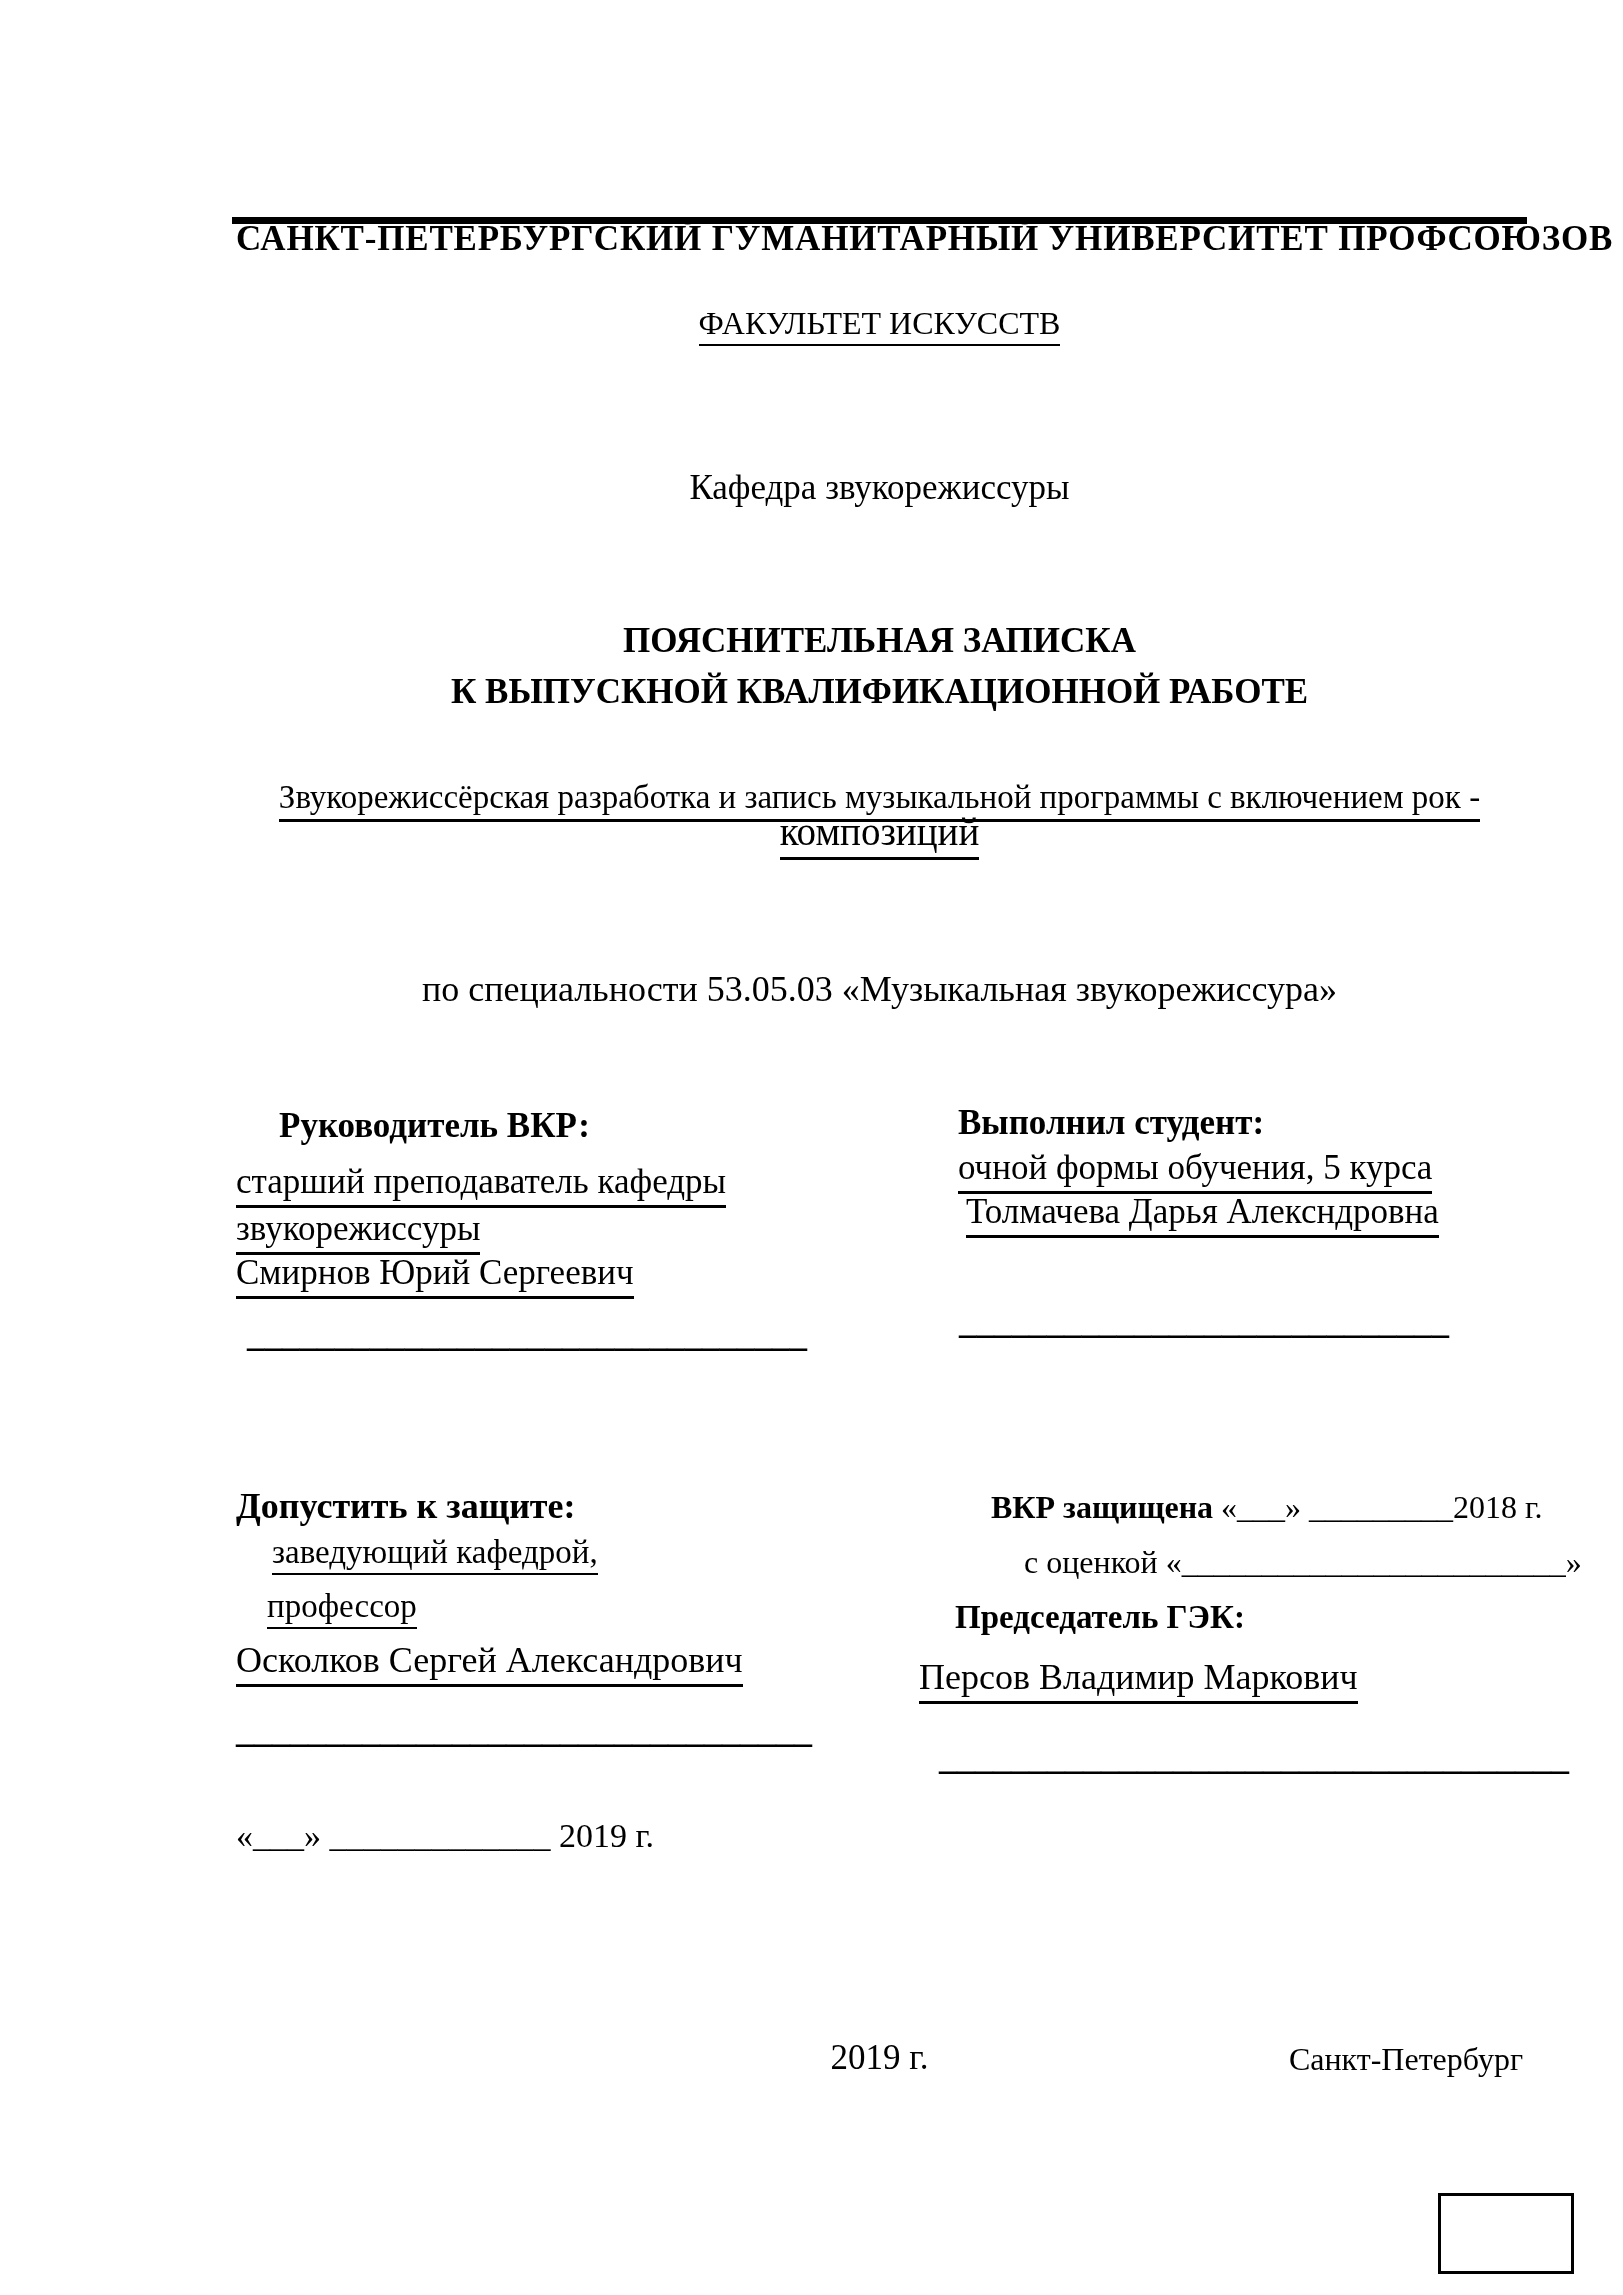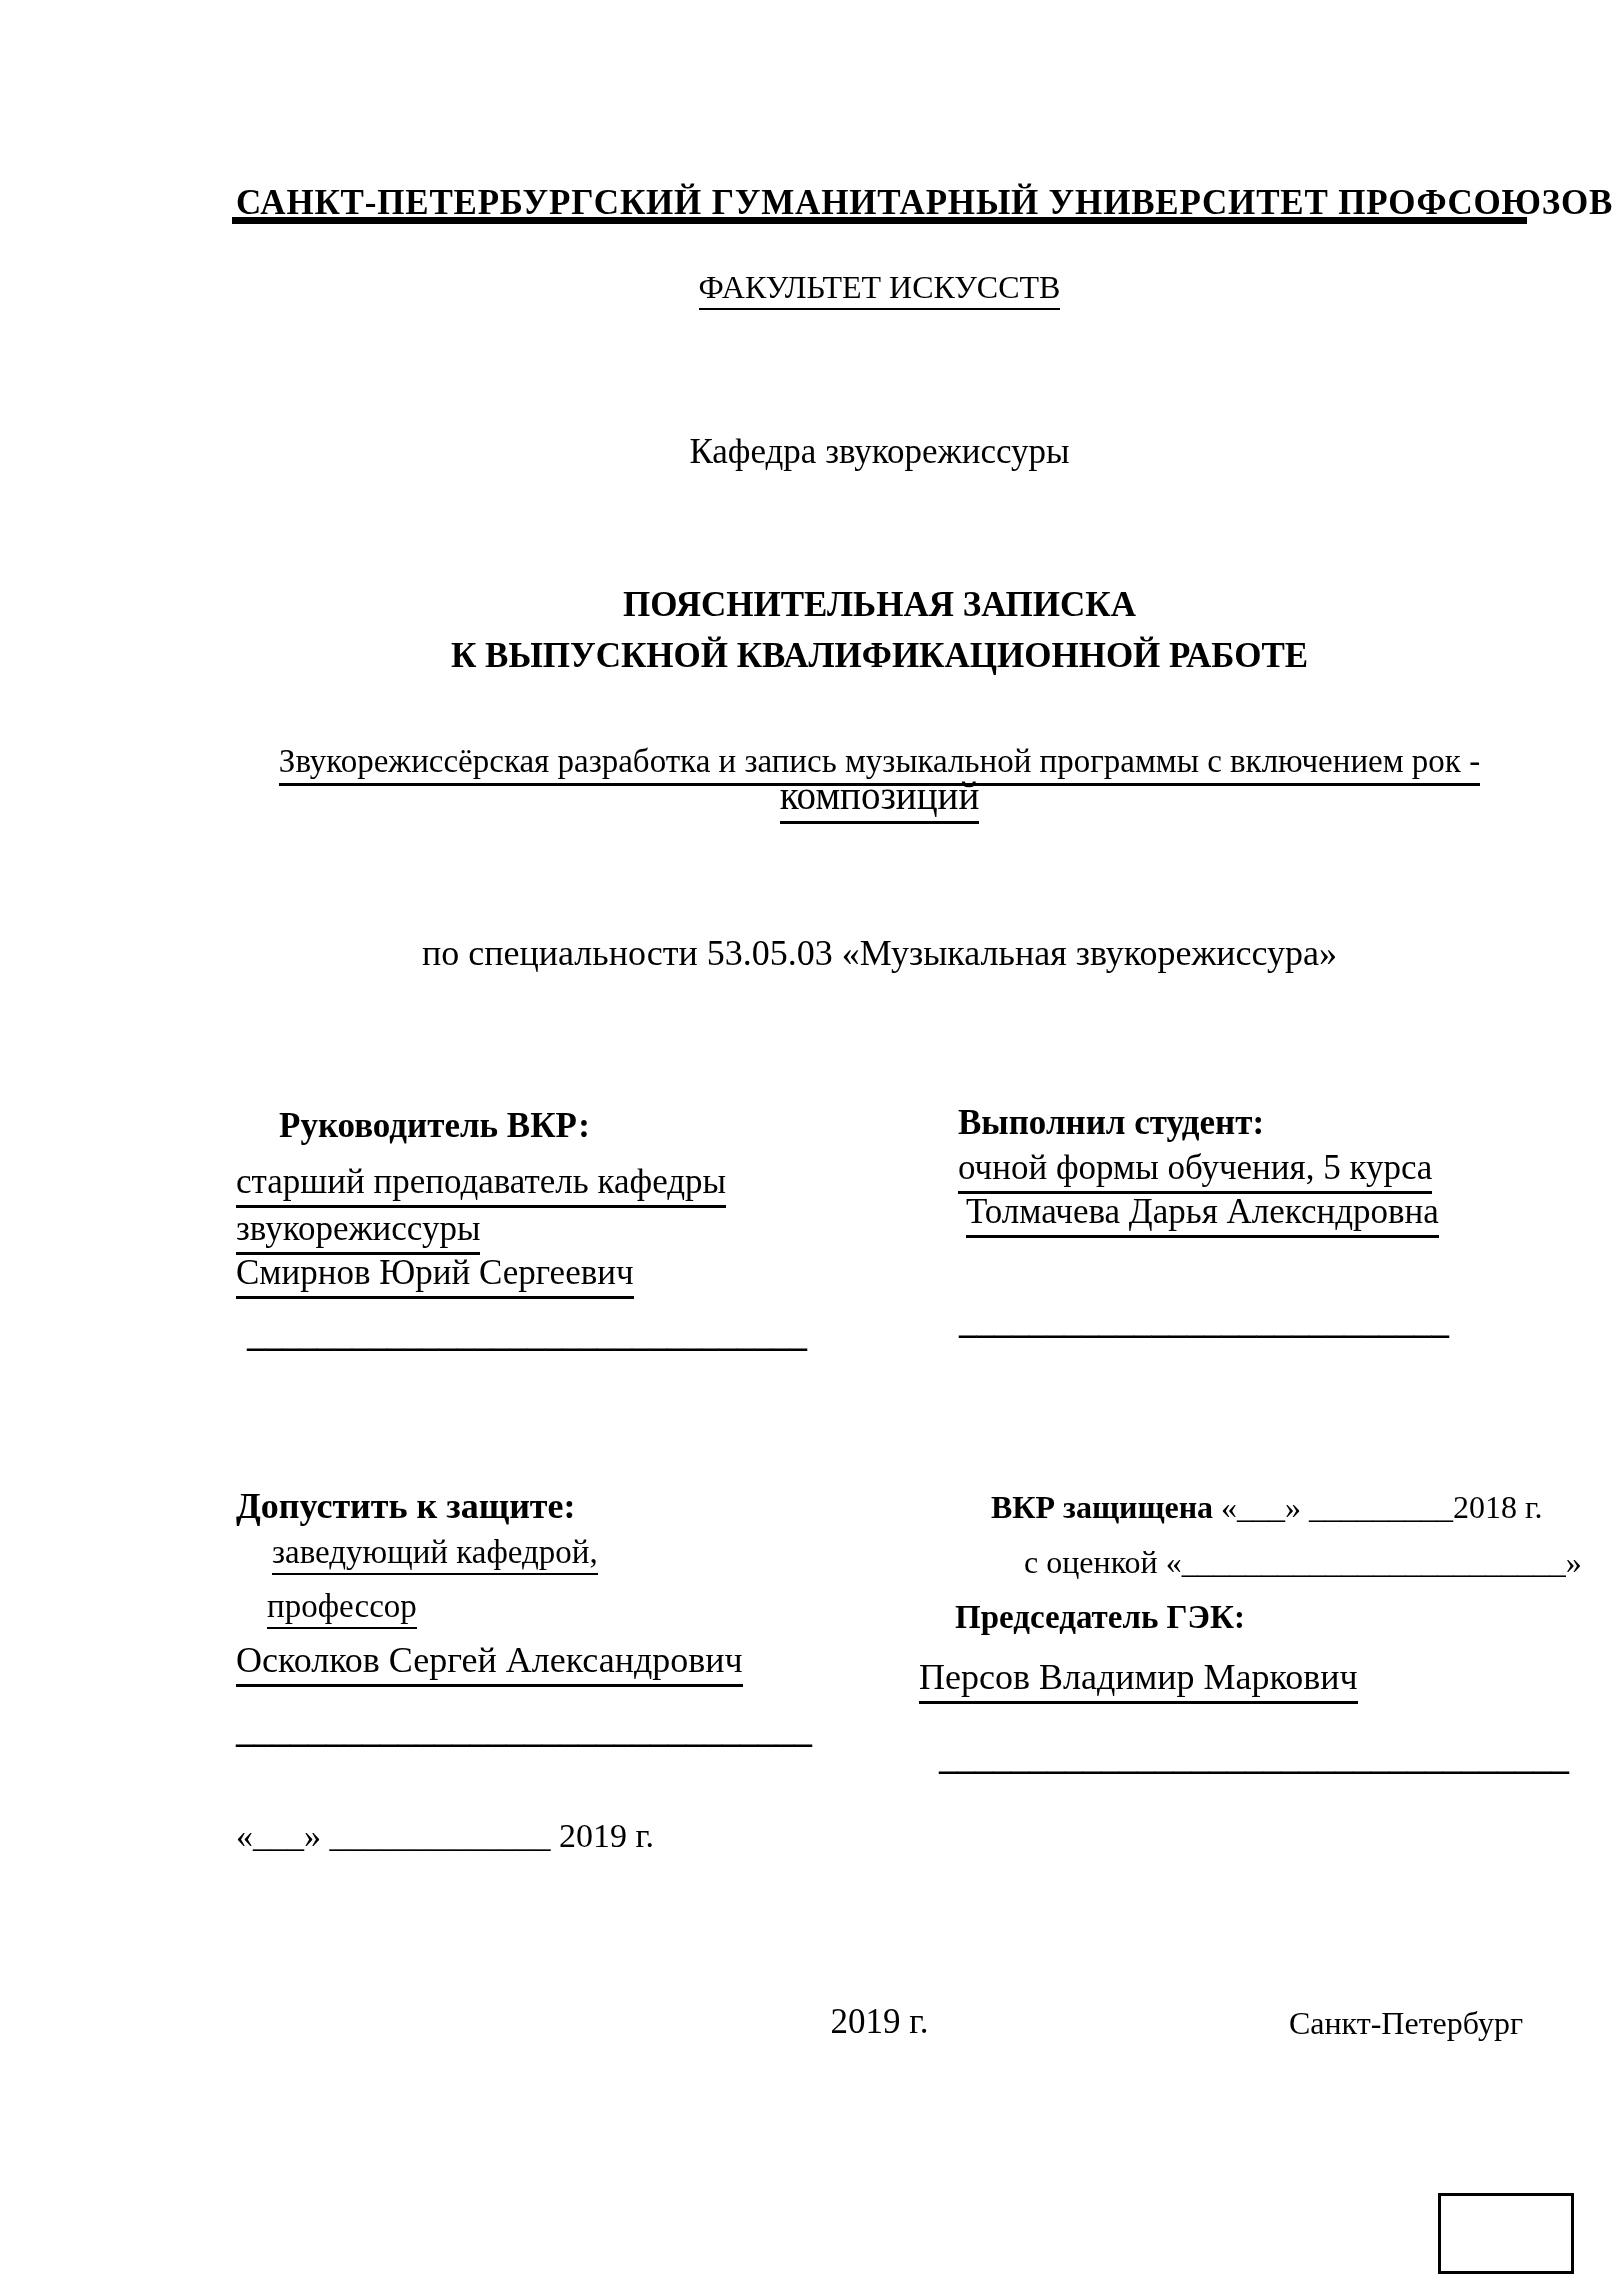--- a/index.html
+++ b/index.html
@@ -14,20 +14,21 @@
     background: #ffffff;
     color: #000000;
     font-family: "Liberation Serif", "DejaVu Serif", serif;
     overflow: hidden;
   }
   .abs { position: absolute; line-height: 1.25; white-space: nowrap; }
   .center {
     left: 236px;
     width: 1287px;
     text-align: center;
+    margin-top: 36px;
   }
   .b { font-weight: bold; }
   
   .u {
     border-bottom: 3.1px solid #000;
     padding-bottom: 3.9px;
   }
   .uthin {
     border-bottom: 2.4px solid #000;
     padding-bottom: 3.1px;

